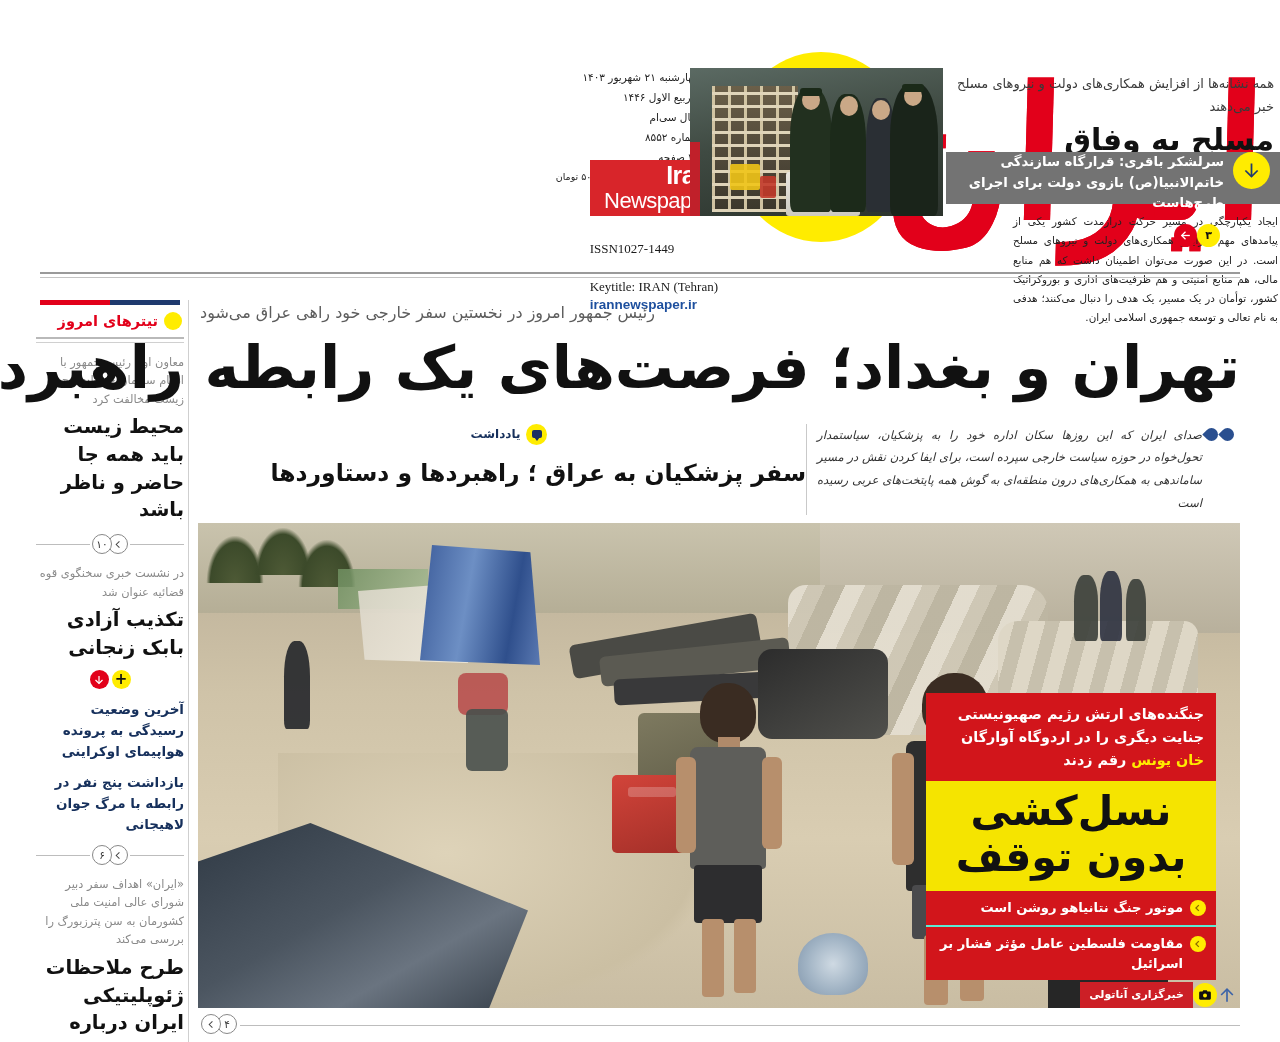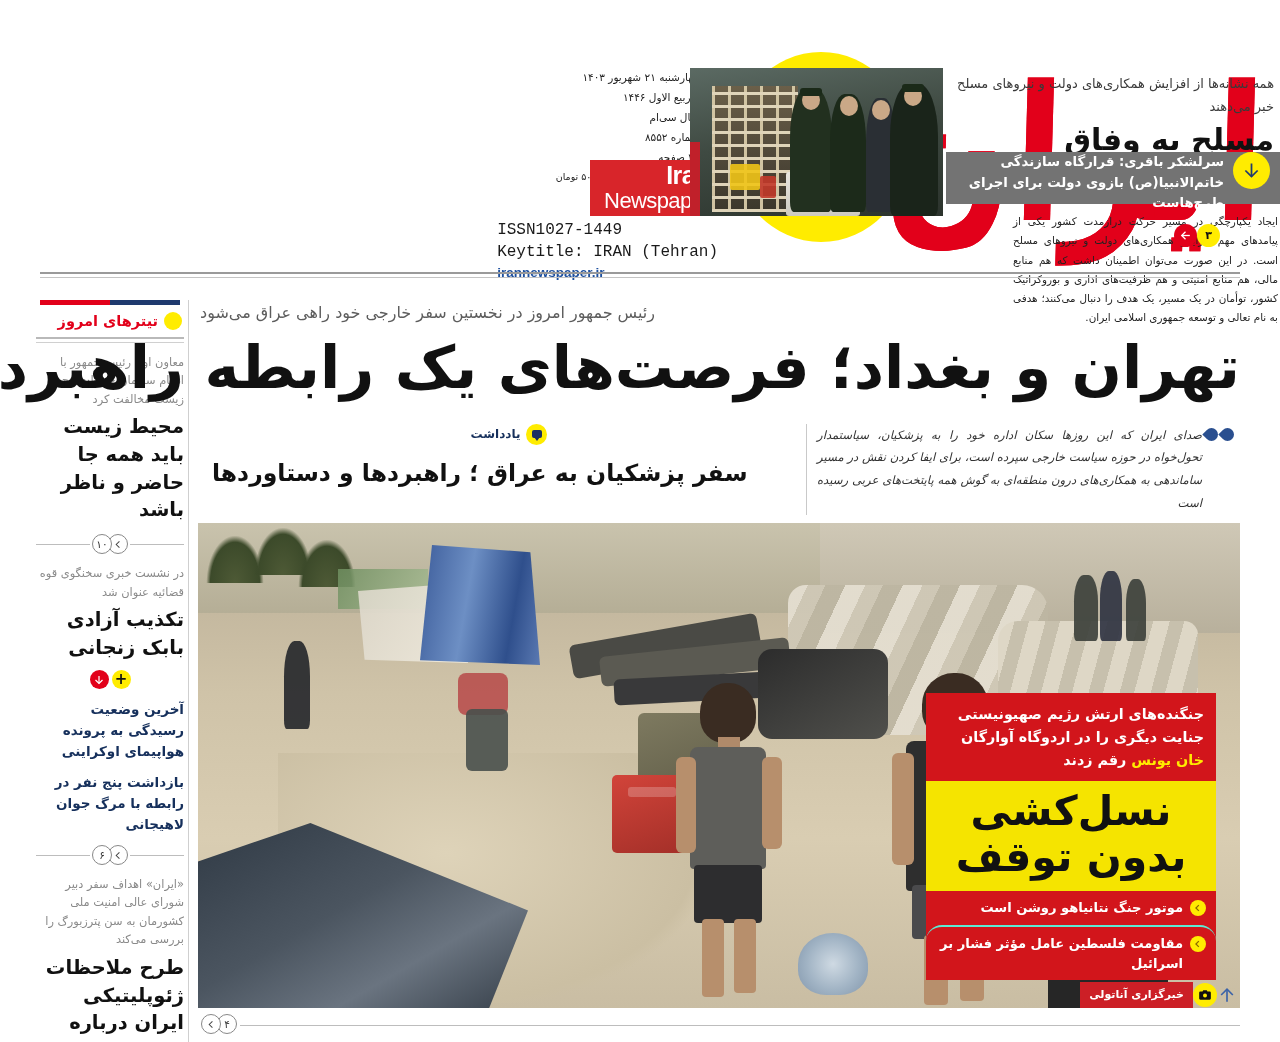--- a/index.html
+++ b/index.html
@@ -50,22 +50,22 @@
 
   .iran-news-badge {
     position: absolute; right: 562px; top: 160px; width: 128px; height: 56px;
     background: #d8252a; color: #fff; padding: 3px 8px 2px 8px;
     font-family: "Liberation Sans", sans-serif;
   }
   .iran-news-badge .l1 { font-size: 25px; font-weight: 700; line-height: 1.02; letter-spacing:-0.5px;}
   .iran-news-badge .l2 { font-size: 22px; font-weight: 400; line-height: 1.05; letter-spacing:-0.6px;}
 
   .issn { position: absolute; right: 562px; top: 220px; direction: ltr; text-align: left; }
-  .issn .a, .issn .b { font-size: 16px; color: #1a1a1a; line-height: 1.35;
-    font-family: Liberation Mono, monospace; }
+  .issn .a, .issn .b { font-size: 13px; color: #1a1a1a; line-height: 1.35;
+    font-family: Liberation Serif, serif; margin-top: 20px; }
   .issn .c { font-size: 13.5px; color: #1d4f9e; font-weight: 700; line-height: 1.5;
     font-family: "Liberation Sans", sans-serif; }
 
   
   .tr-photo {
     position: absolute; left: 690px; top: 68px; width: 253px; height: 148px;
     overflow: hidden; background: #2b3a2b;
   }
   .tr-photo .sky { position:absolute; inset:0;
     background: linear-gradient(170deg,#5b6a63 0%, #3f4a42 45%, #2b332c 100%); }
@@ -180,21 +180,21 @@
   .m-note { flex: 1; direction: rtl; text-align: left; padding-left: 14px; }
   .note-tag { display:flex; align-items:center; justify-content: center; gap: 6px;
     direction: rtl; }
   .note-tag .bubble { width: 21px; height: 21px; border-radius: 50%; background: #ffec00;
     display:flex; align-items:center; justify-content:center; }
   .note-tag .bubble .sq { width: 10px; height: 8px; background: #1b2f63; border-radius: 2px; position:relative;}
   .note-tag .bubble .sq::after { content:""; position:absolute; bottom:-3px; left:2px;
     border-left: 3px solid transparent; border-right:3px solid transparent; border-top:4px solid #1b2f63;}
   .note-tag .lbl { color: #16305c; font-size: 12px; font-weight: 700; }
   .m-note-title { font-size: 23.5px; font-weight: 700; color: #111; direction: rtl;
-    text-align: left; margin-top: 12px; line-height: 1.4; }
+    text-align: right; margin-top: 12px; line-height: 1.4; }
 
   .m-sep { position: relative; height: 22px; margin-top: 10px; }
   .m-sep .line { position: absolute; left: 0; right: 0; top: 11px; border-top: 1px solid #bdbdbd; }
   .m-sep .grp { position: absolute; right: 8px; top: 0; display: flex; background:#fff; padding: 0 3px; }
 
   
   .photo {
     position: absolute; left: 198px; top: 523px; width: 1042px; height: 485px;
     overflow: hidden;
     background: linear-gradient(180deg,#b9ad96 0%,#cfc3a8 35%,#d9cdb2 65%,#c9bda3 100%);
@@ -303,21 +303,21 @@
   .overlay { position: absolute; left: 728px; top: 170px; width: 290px; }
   .ov-red-top { background:#d2151b; padding: 10px 12px 9px 12px; direction: rtl; }
   .ov-red-top .ln { color:#fff; font-size: 14.3px; font-weight: 700; line-height: 1.62;
     text-align: right; white-space: nowrap; }
   .ov-red-top .ln .hl { color: #ffec00; }
   .ov-yellow { background:#f5e400; padding: 8px 10px 10px 10px; direction: rtl; }
   .ov-yellow .big { color:#111; font-size: 41px; font-weight: 700; line-height: 1.12;
     text-align: center; letter-spacing: -1px; }
   .ov-red-bot { background:#d2151b; direction: rtl; }
   .ov-row { display:flex; align-items: flex-start; direction: rtl; padding: 7px 10px 7px 2px;
-    gap: 7px; border-radius: 16px; }
+    gap: 7px; }
   .ov-row + .ov-row { border-top: 2px solid #5eead4; }
   .ov-row .ar { width: 16px; height: 16px; border-radius: 50%; background:#ffec00;
     flex: 0 0 auto; display:flex; align-items:center; justify-content:center; margin-top:2px; }
   .ov-row .tx { color:#fff; font-size: 13.1px; font-weight: 700; line-height: 1.5;
     text-align: right; }
 
   .footer-sep { position: absolute; left: 198px; top: 1014px; width: 1042px; }
   .footer-sep .line { position: absolute; left: 0; right: 0; top: 11px; border-top: 1px solid #bdbdbd; }
   .footer-sep .grp { position: absolute; left: 0; top: 0; display: flex; background:#fff; padding: 0 3px; }
 </style>

